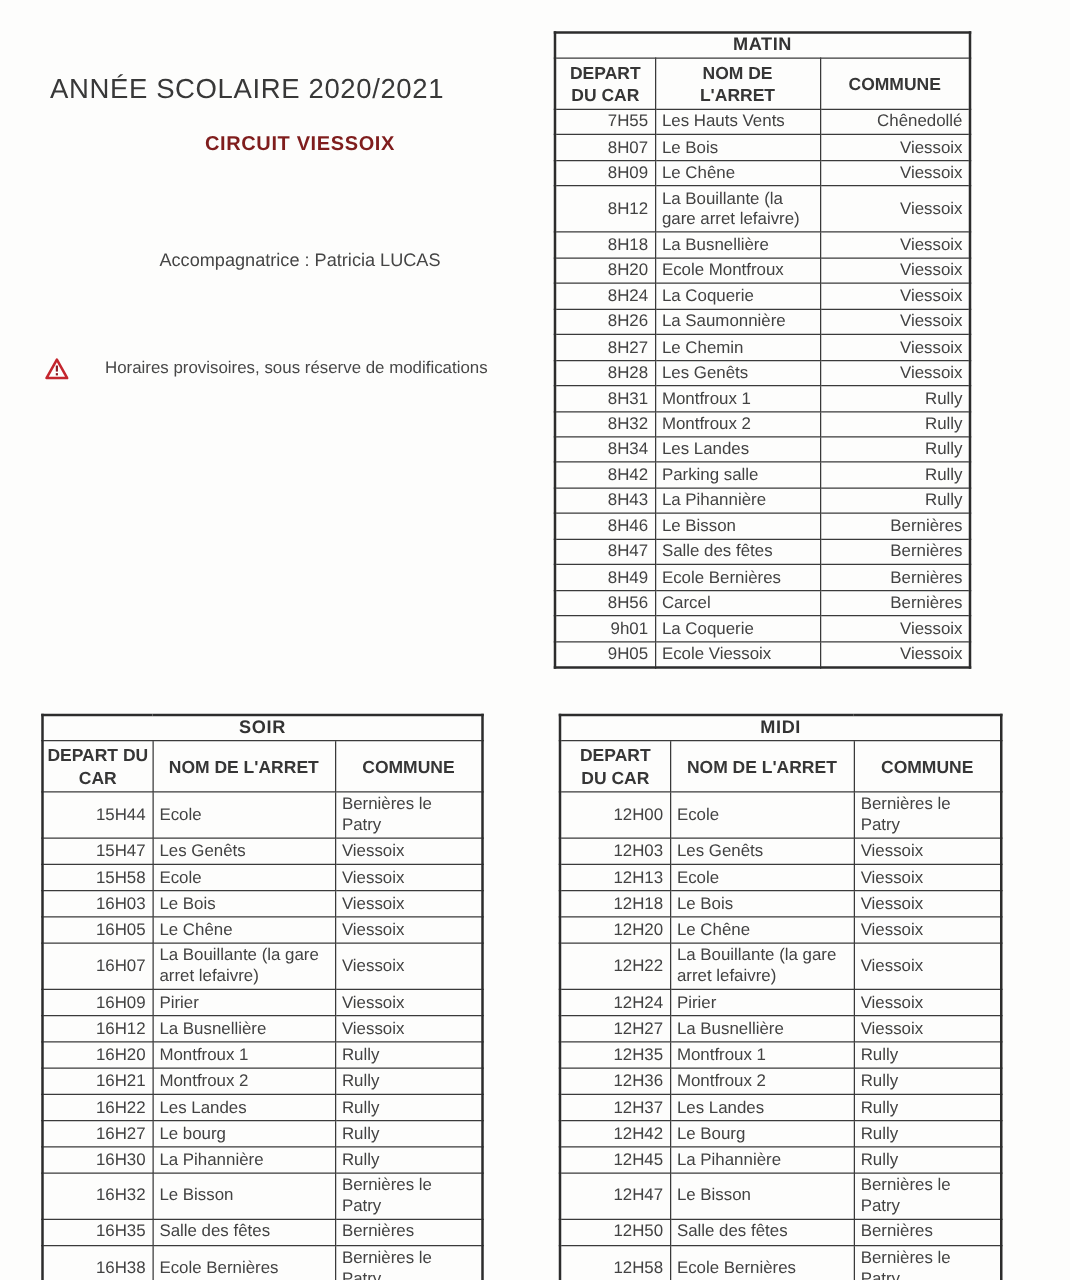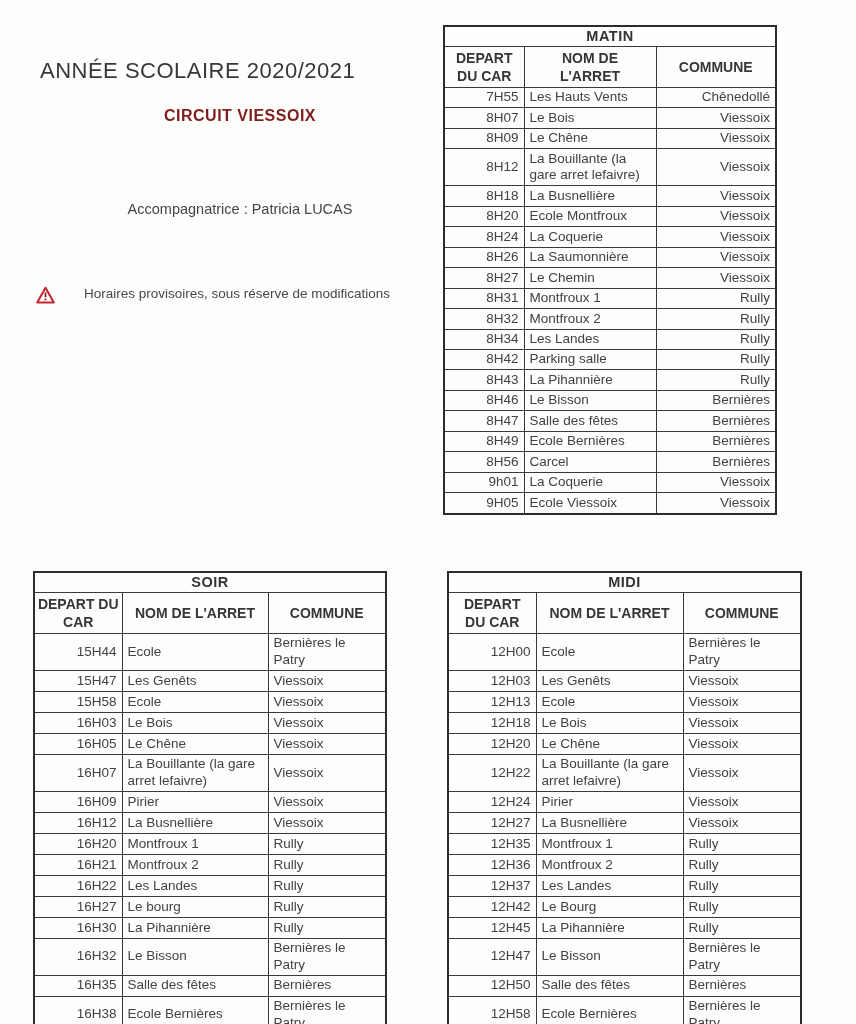--- a/index.html
+++ b/index.html
@@ -143,20 +143,25 @@
             <td class="c0">8H26</td>
             <td class="c1">La Saumonnière</td>
             <td class="c2">Viessoix</td>
           </tr>
           <tr>
             <td class="c0">8H27</td>
             <td class="c1">Le Chemin</td>
             <td class="c2">Viessoix</td>
           </tr>
           <tr>
+            <td class="c0">8H28</td>
+            <td class="c1">Les Genêts</td>
+            <td class="c2">Viessoix</td>
+          </tr>
+          <tr>
             <td class="c0">8H31</td>
             <td class="c1">Montfroux 1</td>
             <td class="c2">Rully</td>
           </tr>
           <tr>
             <td class="c0">8H32</td>
             <td class="c1">Montfroux 2</td>
             <td class="c2">Rully</td>
           </tr>
           <tr>

